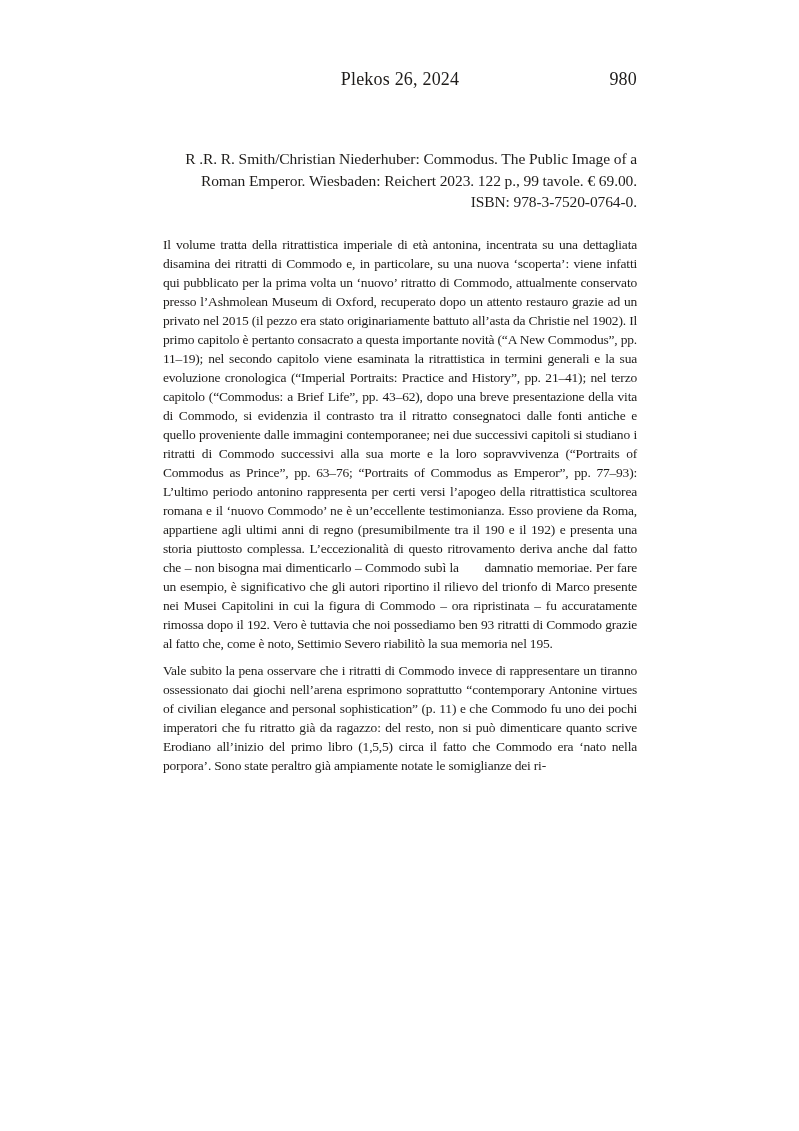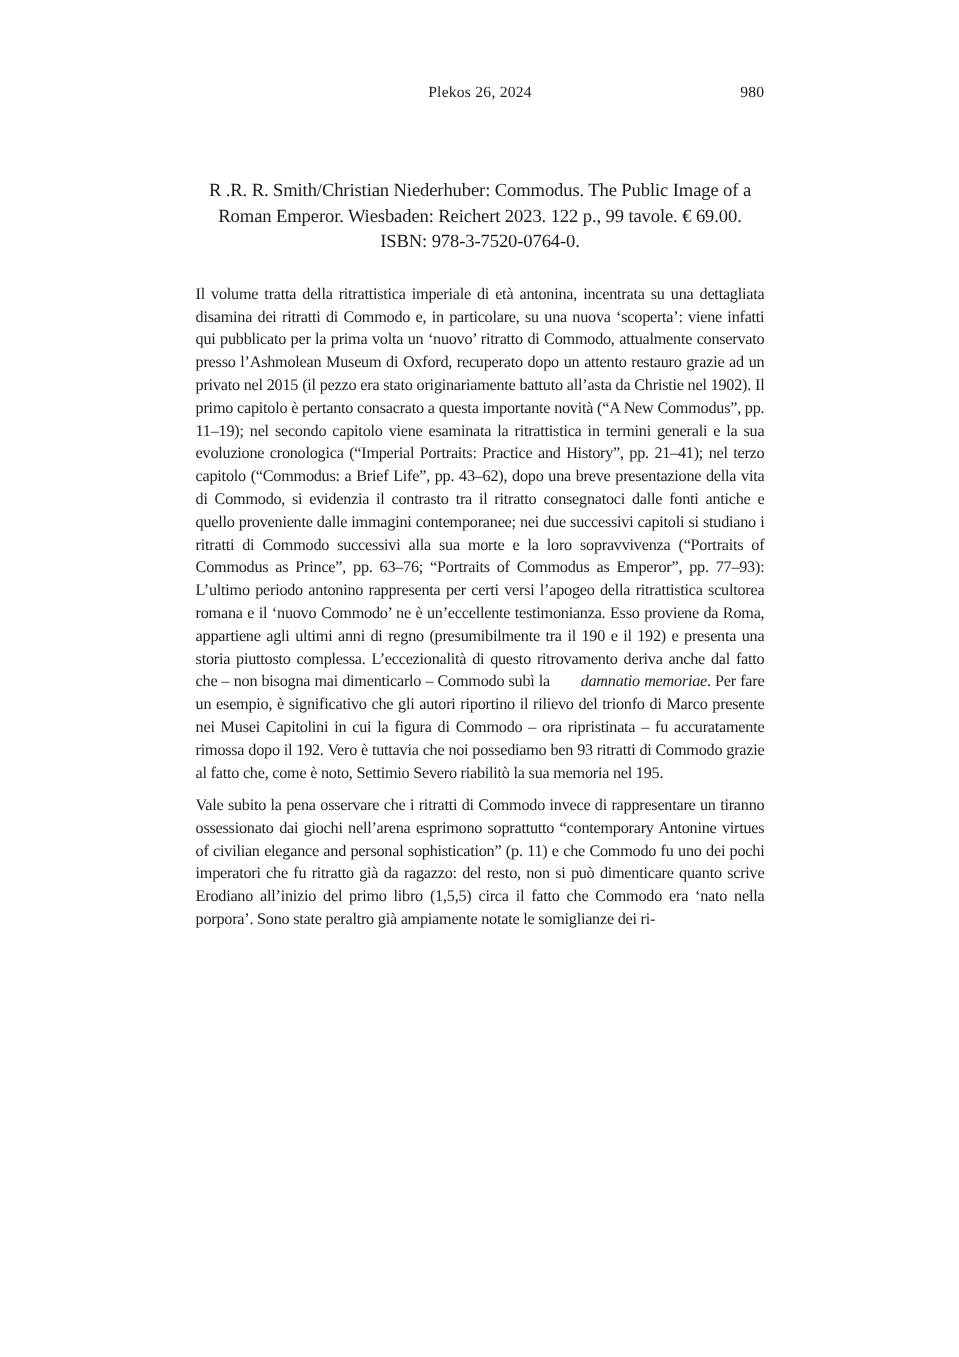--- a/index.html
+++ b/index.html
@@ -15,21 +15,21 @@
     width: 799px;
     height: 1131px;
     background: #ffffff;
     overflow: hidden;
   }
   .running-head {
     position: absolute;
     top: 69px;
     left: 163px;
     width: 474px;
-    font-size: 13px;
+    font-size: 18px;
     letter-spacing: 0.2px;
   }
   .journal-title {
     display: block;
     text-align: center;
   }
   .page-number {
     position: absolute;
     top: 0;
     right: 0;
@@ -37,35 +37,34 @@
   .review {
     position: absolute;
     top: 148px;
     left: 163px;
     width: 474px;
   }
   .review-heading {
     font-size: 15.5px;
     line-height: 21.5px;
     margin: 0 0 22px 0;
-    text-align: center;
+    text-align: right;
     letter-spacing: -0.1px;
   }
   .body-para {
     font-size: 13.5px;
     line-height: 19px;
     margin: 0 0 8px 0;
     text-align: justify;
     text-justify: inter-word;
     hyphens: auto;
     -webkit-hyphens: auto;
     letter-spacing: -0.2px;
   }
   .italic {
-    font-style: italic;
     margin-left: 22px;
   }
 </style>
 </head>
 <body style="color: rgb(30, 28, 26); background: rgb(255, 255, 255);">
 
 <div class="page">
 
   <header class="running-head">
     <span class="journal-title">Plekos 26, 2024</span>

